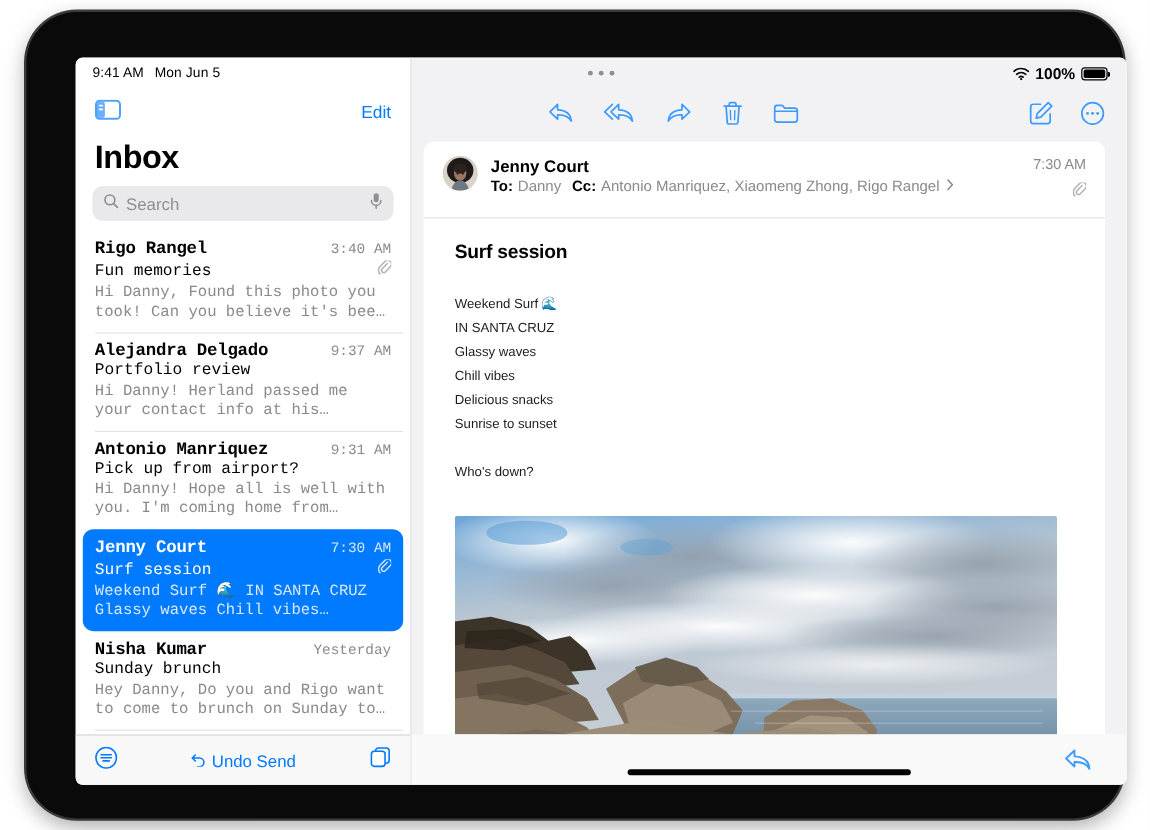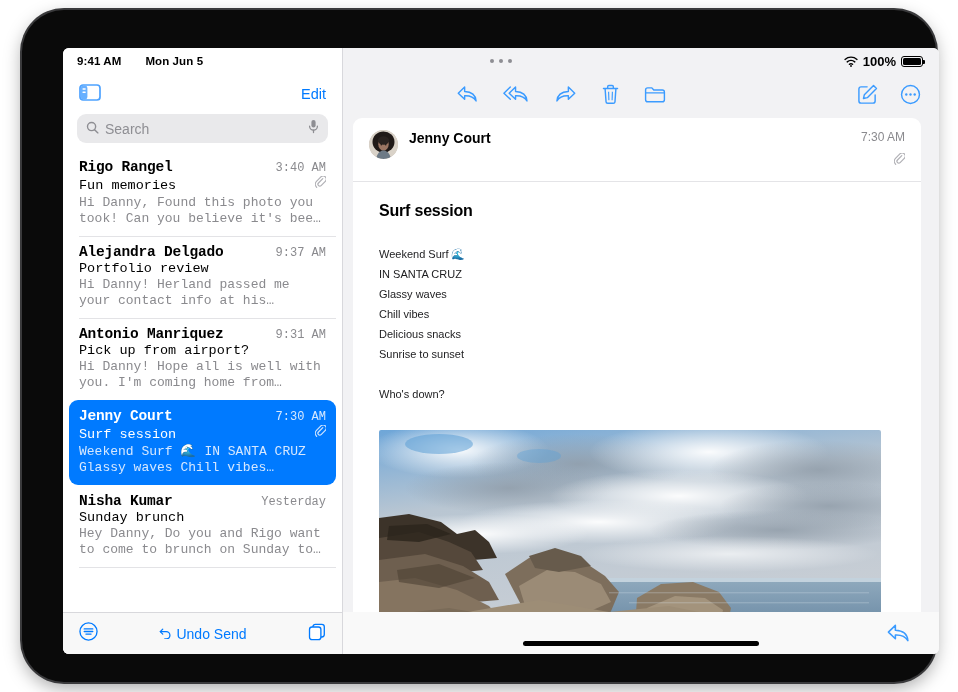--- a/index.html
+++ b/index.html
@@ -32,23 +32,23 @@
   
   #status-bar {
     position: absolute;
     left: 41px; top: 38px;
     width: 876px; height: 26px;
     display: flex; align-items: center;
     pointer-events: none;
     z-index: 30;
   }
   .status-left {
-    display: flex; align-items: center; gap: 24px;
+    display: flex; align-items: center; gap: 9px;
     margin-left: 14px;
-    font-size: 11.5px; font-weight: bold; color: #000;
+    font-size: 11.5px; font-weight: normal; color: #000;
     letter-spacing: .1px;
   }
   .status-dots {
     position: absolute; left: 50%; transform: translateX(-50%);
     display: flex; gap: 5px; top: 11px;
   }
   .status-dots i { width: 4px; height: 4px; border-radius: 50%; background: #8e8e93; display:block; }
   .status-right {
     margin-left: auto; margin-right: 16px;
     display: flex; align-items: center; gap: 5px;
@@ -236,20 +236,21 @@
           <svg width="22" height="17" viewBox="0 0 22 17">
             <rect x="1" y="1" width="20" height="15" rx="3" fill="none" stroke="#4da2ff" stroke-width="1.7"></rect>
             <rect x="1.8" y="1.8" width="6.6" height="13.4" rx="2.2" fill="#4da2ff" opacity=".85"></rect>
             <rect x="3.4" y="4.2" width="3.4" height="1.5" rx=".7" fill="#fff"></rect>
             <rect x="3.4" y="7.4" width="3.4" height="1.5" rx=".7" fill="#fff"></rect>
           </svg>
         </span>
         <span id="edit-button">Edit</span>
       </div>
 
+      <div id="inbox-title">Inbox</div>
 
       <div id="search-row">
         <div id="search-field">
           <span>
             <svg width="13" height="13" viewBox="0 0 14 14">
               <circle cx="6" cy="6" r="4.4" fill="none" stroke="#8e8e93" stroke-width="1.5"></circle>
               <line x1="9.3" y1="9.3" x2="12.8" y2="12.8" stroke="#8e8e93" stroke-width="1.5" stroke-linecap="round"></line>
             </svg>
           </span>
           <input id="search-input" type="text" placeholder="Search" style="">
@@ -420,20 +421,31 @@
                 <ellipse cx="14.5" cy="14.2" rx="5.2" ry="6.4" fill="#9c7663"></ellipse>
                 <ellipse cx="14.5" cy="10.5" rx="5.6" ry="4.2" fill="#2a2320"></ellipse>
                 <path d="M7 29c1-6 4.4-8.6 7.5-8.6S21 23 22 29z" fill="#6d7a86"></path>
                 <ellipse cx="12.3" cy="14.6" rx=".8" ry="1" fill="#27201c"></ellipse>
                 <ellipse cx="16.7" cy="14.6" rx=".8" ry="1" fill="#27201c"></ellipse>
               </g>
             </svg>
           </span>
           <span id="header-names">
             <div id="detail-sender">Jenny Court</div>
+            <div id="recipients-line">
+              <span class="rcp-label">To:</span>
+              <span>Danny</span>
+              <span class="rcp-label" style="margin-left:5px">Cc:</span>
+              <span>Antonio Manriquez, Xiaomeng Zhong, Rigo Rangel</span>
+              <span style="line-height:0;margin-left:2px">
+                <svg width="6" height="10" viewBox="0 0 6 10">
+                  <path d="M1 1l3.6 4L1 9" fill="none" stroke="#8a8a8e" stroke-width="1.3" stroke-linecap="round" stroke-linejoin="round"></path>
+                </svg>
+              </span>
+            </div>
           </span>
           <span id="header-right">
             <div id="detail-time">7:30 AM</div>
             <div id="detail-clip">
               <svg width="11" height="13" viewBox="0 0 11 13">
                 <path d="M8.4 3.6 4.1 8c-.7.7-.7 1.9 0 2.6s1.9.7 2.6 0l4.2-4.3c1.2-1.2 1.2-3.2 0-4.5s-3.2-1.2-4.4 0L2.3 6.1C.6 7.8.6 10.6 2.3 12.3" fill="none" stroke="#b0b0b5" stroke-width="1.2" stroke-linecap="round" transform="translate(-.6,-1)"></path>
               </svg>
             </div>
           </span>
         </div>

